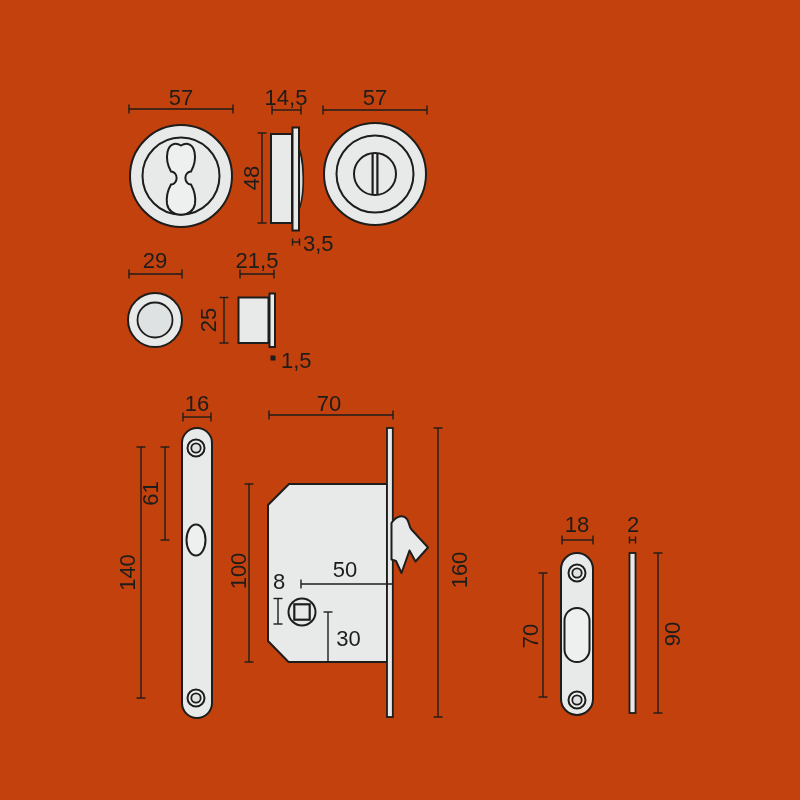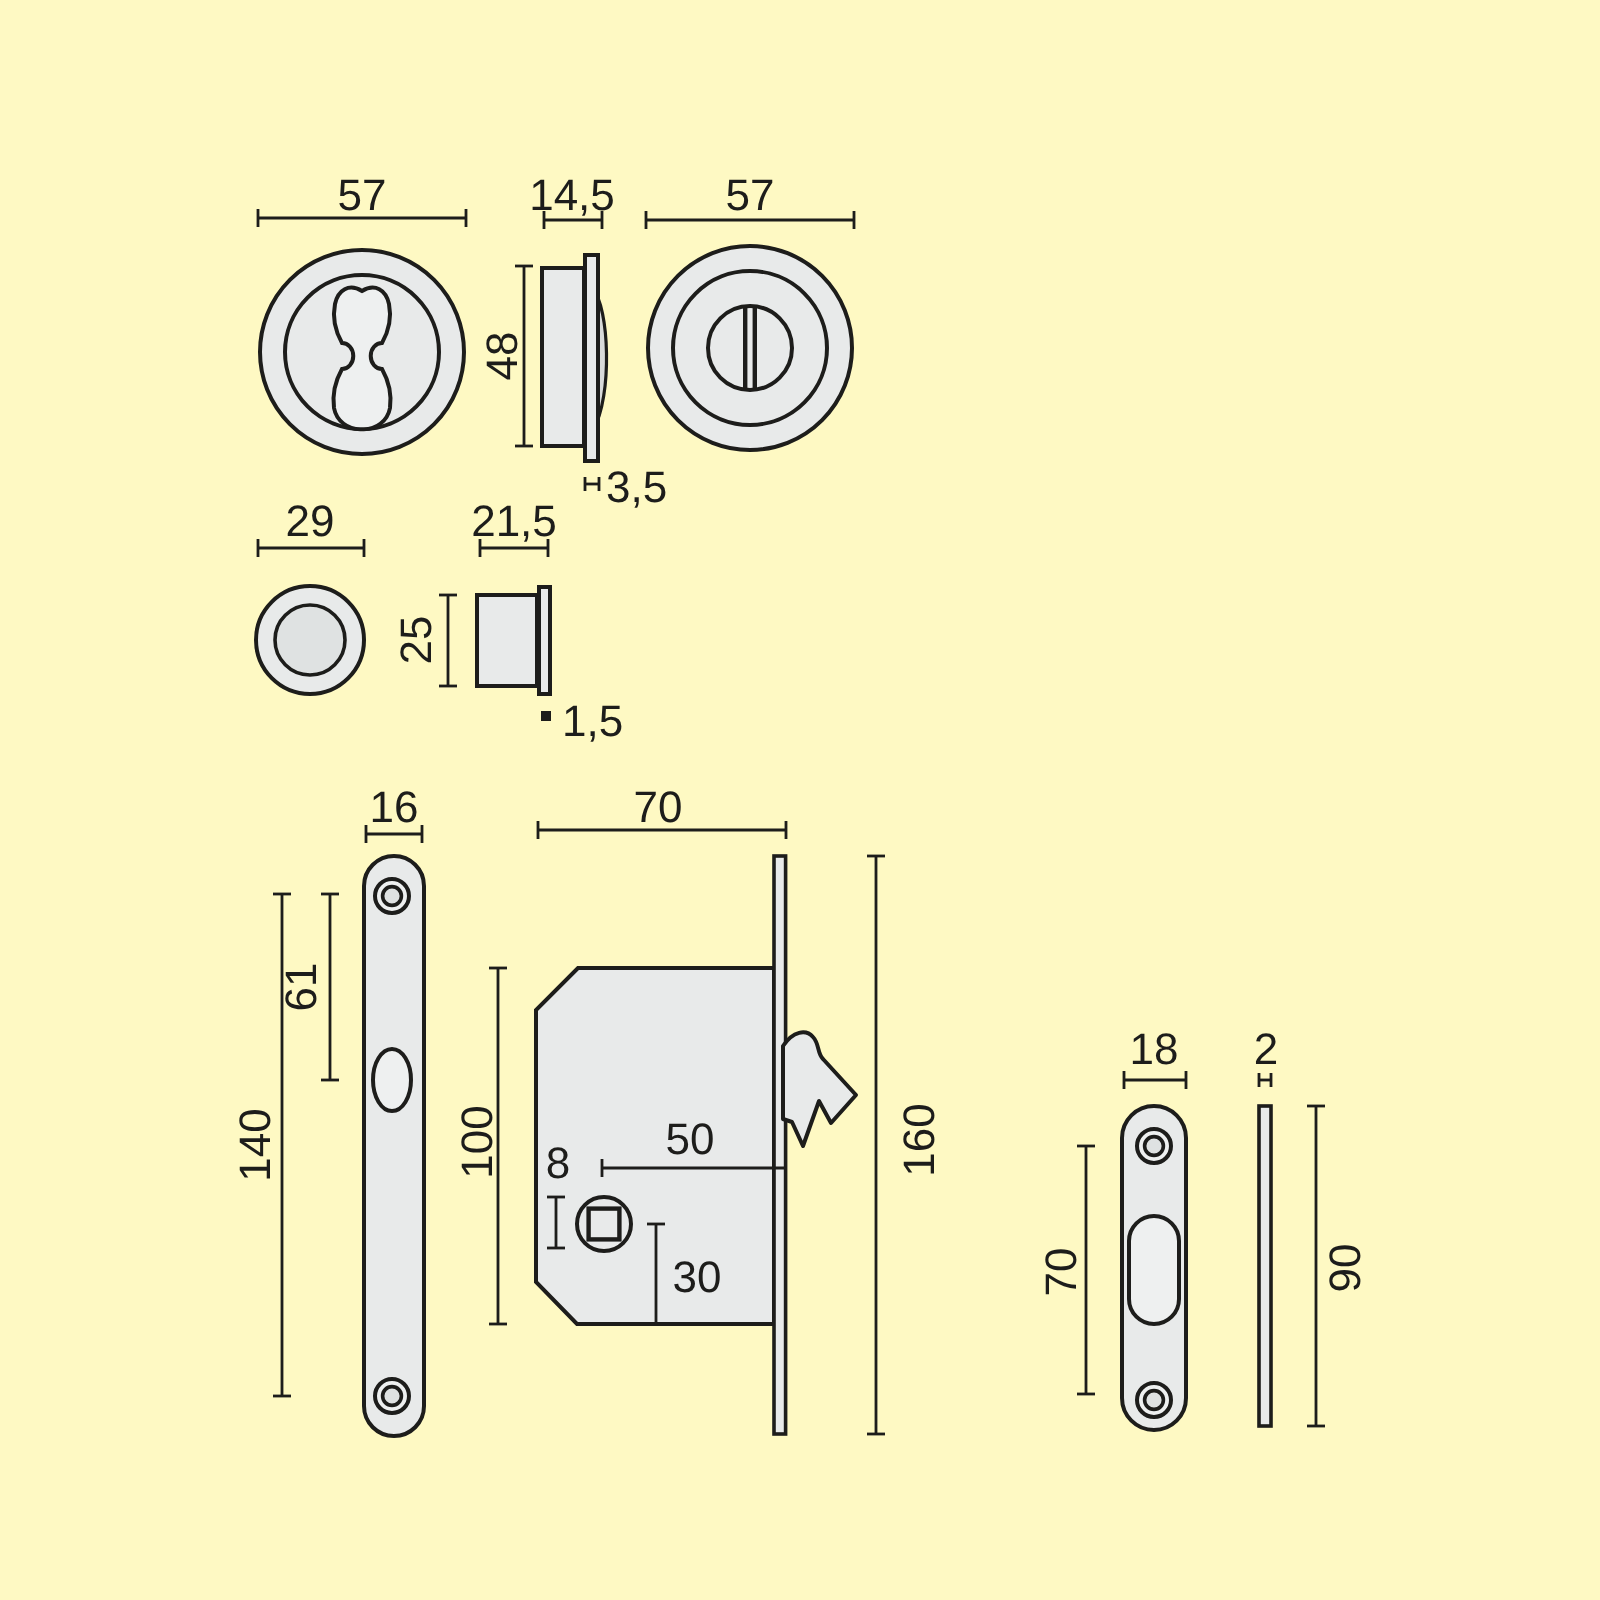--- a/index.html
+++ b/index.html
@@ -1,16 +1,16 @@
 <!DOCTYPE html>
 <html><head>
 <meta charset="utf-8">
 <style>
   html,body{margin:0;padding:0;background:#ffffff;}
-  .canvas{width:800px;height:800px;position:relative;background:#fef9c3;}
+  .canvas{width:800px;height:800px;position:relative;background:#c2410c;}
   svg{display:block;}
   svg text{
     font-family:"Liberation Sans", sans-serif;
     font-size:22px;
     fill:#1d1d1b;
   }
   .shape{fill:#e8eaea;stroke:#1d1d1b;stroke-width:2;}
   .shape-thin{fill:#e8eaea;stroke:#1d1d1b;stroke-width:1.8;}
   .shape-light{fill:#eef0f0;stroke:#1d1d1b;stroke-width:2;}
   .shape-inner{fill:#dfe2e2;stroke:#1d1d1b;stroke-width:1.8;}

